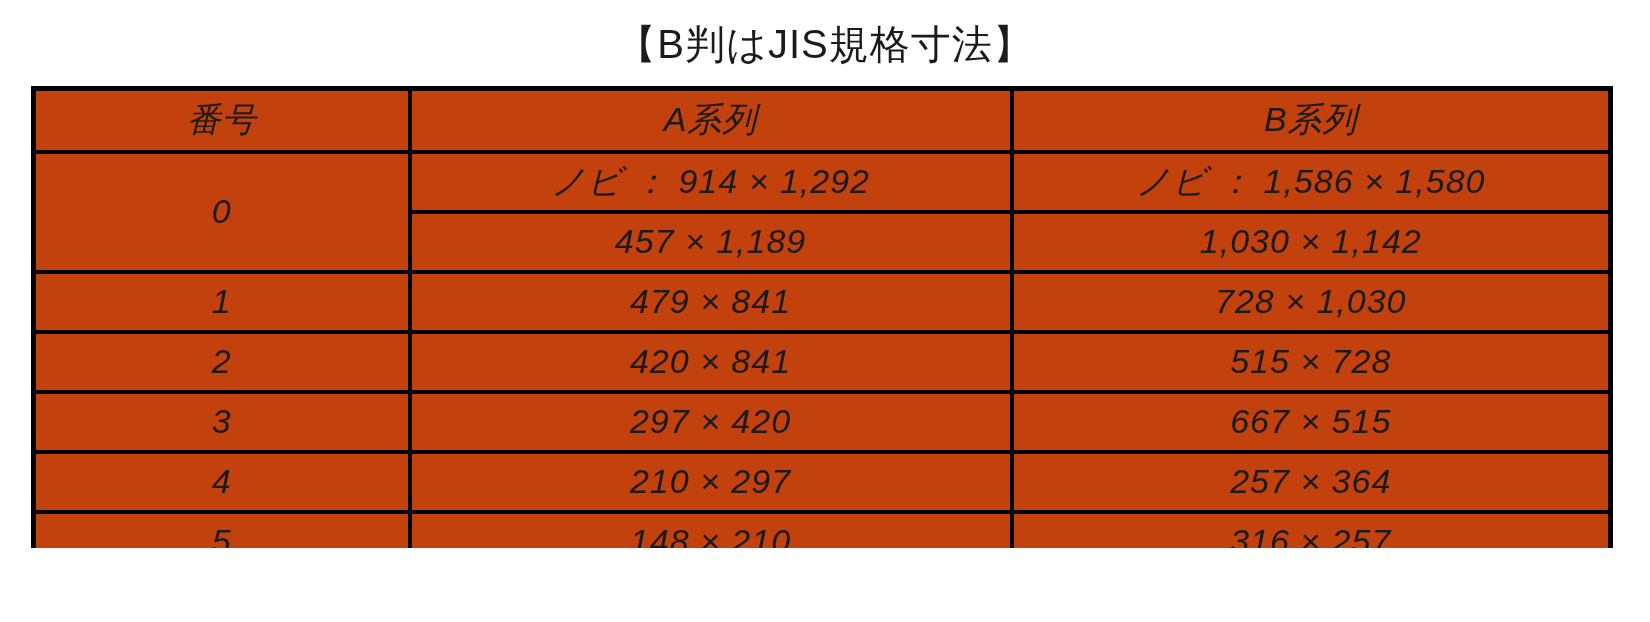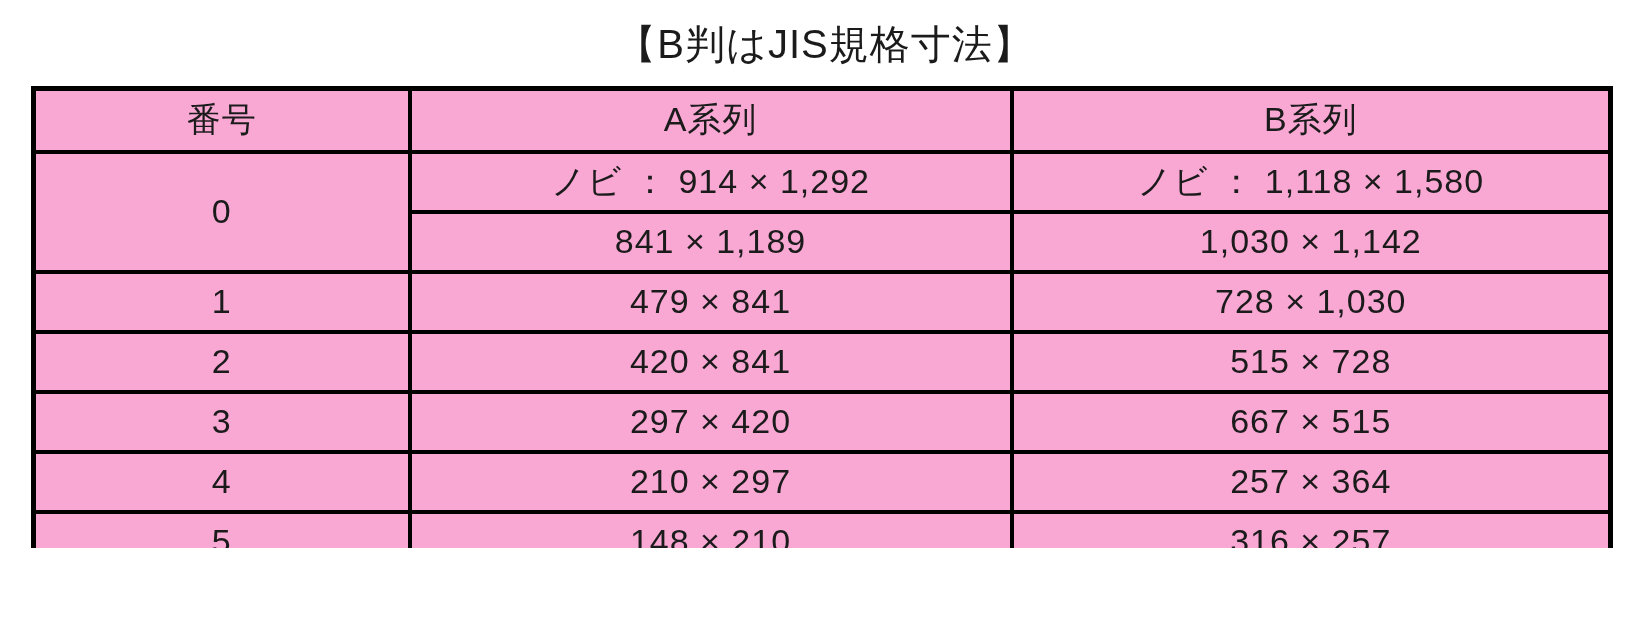--- a/index.html
+++ b/index.html
@@ -23,21 +23,22 @@
     line-height: 44px;
     letter-spacing: 1px;
     color: #1b1b1b;
     white-space: nowrap;
   }
   table.size-table {
     border-collapse: collapse;
     table-layout: fixed;
     margin: 20px 0 0 31px;
     width: 1577px;
-    background: #f9a8d4;
+    background: #c2410c;
+    font-style: italic;
   }
   table.size-table th,
   table.size-table td {
     border: 4px solid #000000;
     text-align: center;
     vertical-align: middle;
     font-size: 34px;
     font-weight: normal;
     letter-spacing: 1px;
     padding: 0;
@@ -77,24 +78,24 @@
       <tr>
         <th>番号</th>
         <th>A系列</th>
         <th>B系列</th>
       </tr>
     </thead>
     <tbody>
       <tr class="subrow-top">
         <td rowspan="2">0</td>
         <td class="dash-bottom">ノビ ： 914 × 1,292</td>
-        <td class="dash-bottom">ノビ ： 1,118 × 1,580</td>
+        <td class="dash-bottom">ノビ ： 1,586 × 1,580</td>
       </tr>
       <tr class="subrow-bottom">
-        <td>841 × 1,189</td>
+        <td>457 × 1,189</td>
         <td>1,030 × 1,142</td>
       </tr>
       <tr>
         <td>1</td>
         <td>479 × 841</td>
         <td>728 × 1,030</td>
       </tr>
       <tr>
         <td>2</td>
         <td>420 × 841</td>

